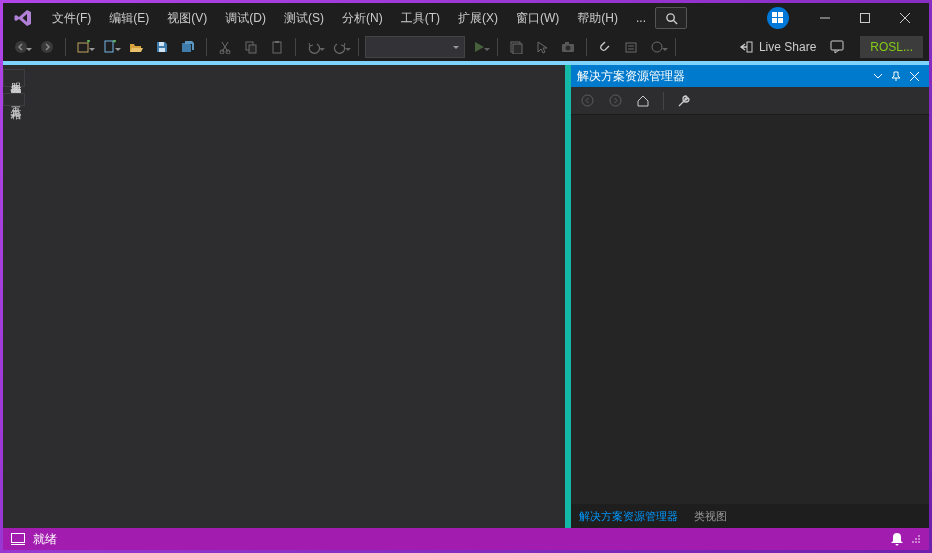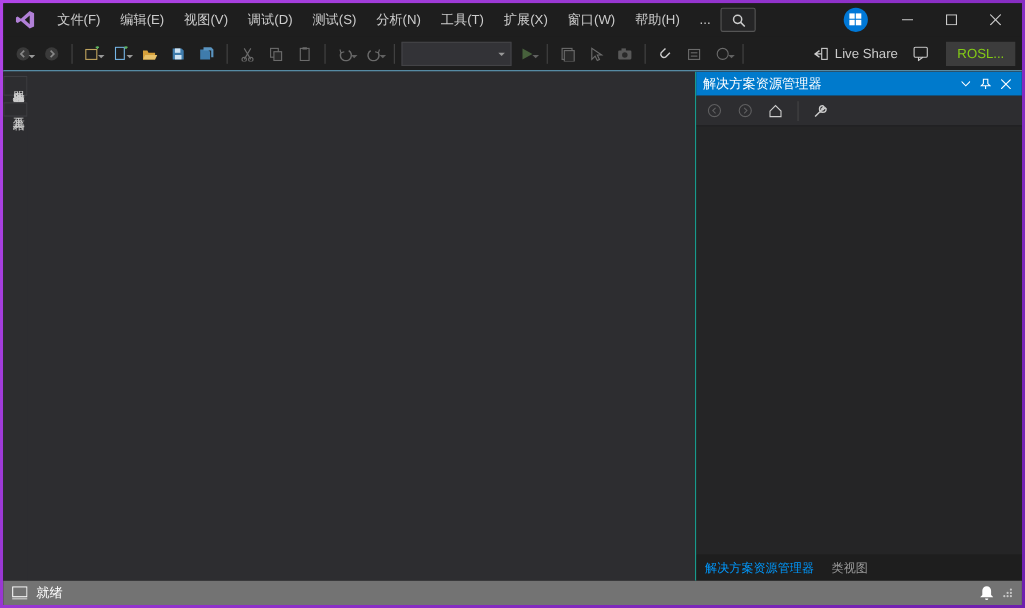--- a/index.html
+++ b/index.html
@@ -10,46 +10,46 @@
 
 .menubar { height:30px; background:#1e1e1e; display:flex; align-items:center; padding:0 4px; gap:0; }
 .vslogo { width:28px; height:20px; margin:0 6px 0 2px; display:flex; align-items:center; justify-content:center; }
 .menuitem { padding:4px 9px; color:#ccc; cursor:default; font-size:12px; }
 .mspacer { flex:1; }
 .searchbox { width:32px; height:22px; border:1px solid #555; background:#252526; display:flex; align-items:center; justify-content:center; margin-right:6px; border-radius:2px;}
 .winlogo { width:22px; height:22px; background:#0078d7; border-radius:50%; display:flex; align-items:center; justify-content:center; margin:0 16px 0 12px;}
 .winbtn { width:40px; height:26px; display:flex; align-items:center; justify-content:center; color:#ccc; }
 
 
-.toolbar { height:32px; background:#1e1e1e; border-bottom:1px solid #7dd3fc; display:flex; align-items:center; padding:0 6px; gap:2px; }
+.toolbar { height:32px; background:#1e1e1e; border-bottom:4px solid #7dd3fc; display:flex; align-items:center; padding:0 6px; gap:2px; }
 .tbtn { width:24px; height:24px; display:flex; align-items:center; justify-content:center; color:#c5c5c5; position:relative; }
 .tdrop::after { content:""; border:3px solid transparent; border-top-color:#999; position:absolute; right:1px; bottom:5px; }
 .tsep { width:1px; height:18px; background:#444; margin:0 4px; }
 .combo { width:100px; height:22px; border:1px solid #434346; background:#333337; display:flex; align-items:center; padding:0 4px; position:relative;}
 .combo::after{content:"";border:3px solid transparent;border-top-color:#999;position:absolute;right:5px;top:9px;}
 .tlabel { padding:0 8px; color:#ccc; font-size:12px; display:flex; align-items:center; gap:6px;}
 .rosbtn { padding:4px 10px; background:#3c3c3c; color:#84cc16; margin-left:8px; font-size:12px;}
 
 
 .body { flex:1; display:flex; overflow:hidden; background:#2d2d30; }
 .sidetabs { width:22px; background:#2d2d30; display:flex; flex-direction:column; padding-top:4px; gap:6px;}
 .vtab { writing-mode:vertical-rl; color:#ccc; padding:4px 1px; font-size:11px; background:#2d2d30; border:1px solid #3e3e42; cursor:default; letter-spacing:1px;}
 .center { flex:1; background:#2d2d30; }
-.panel { width:297px; background:#252526; display:flex; flex-direction:column; border-left:1px solid #14b8a6;}
+.panel { width:364px; background:#252526; display:flex; flex-direction:column; border-left:6px solid #14b8a6;}
 .phead { height:22px; background:#007acc; color:#fff; display:flex; align-items:center; padding:0 6px; font-size:12px; }
 .phead .pspacer{flex:1;}
 .phead .picon{ width:18px; display:flex; align-items:center; justify-content:center; cursor:default;}
 .ptoolbar{ height:28px; background:#2d2d30; display:flex; align-items:center; padding:0 4px; gap:4px; border-bottom:1px solid #1b1b1c;}
 .pbody{ flex:1; background:#252526; }
 .ptabs{ height:24px; background:#1e1e1e; display:flex; align-items:center; font-size:11px;}
 .ptab{ padding:4px 8px; color:#999; cursor:default;}
 .ptab.active{ color:#0097fb; }
 
 
-.status { height:22px; background:#737373; color:#fff; display:flex; align-items:center; padding:0 8px; font-size:12px; gap:8px;}
+.status { height:22px; background:#a21caf; color:#fff; display:flex; align-items:center; padding:0 8px; font-size:12px; gap:8px;}
 .status .sspacer{flex:1;}
 
 svg { display:block; }
 .dim{opacity:.55;}
 </style>
 </head>
 <body>
 
 <div class="frame">
 <div class="app">

